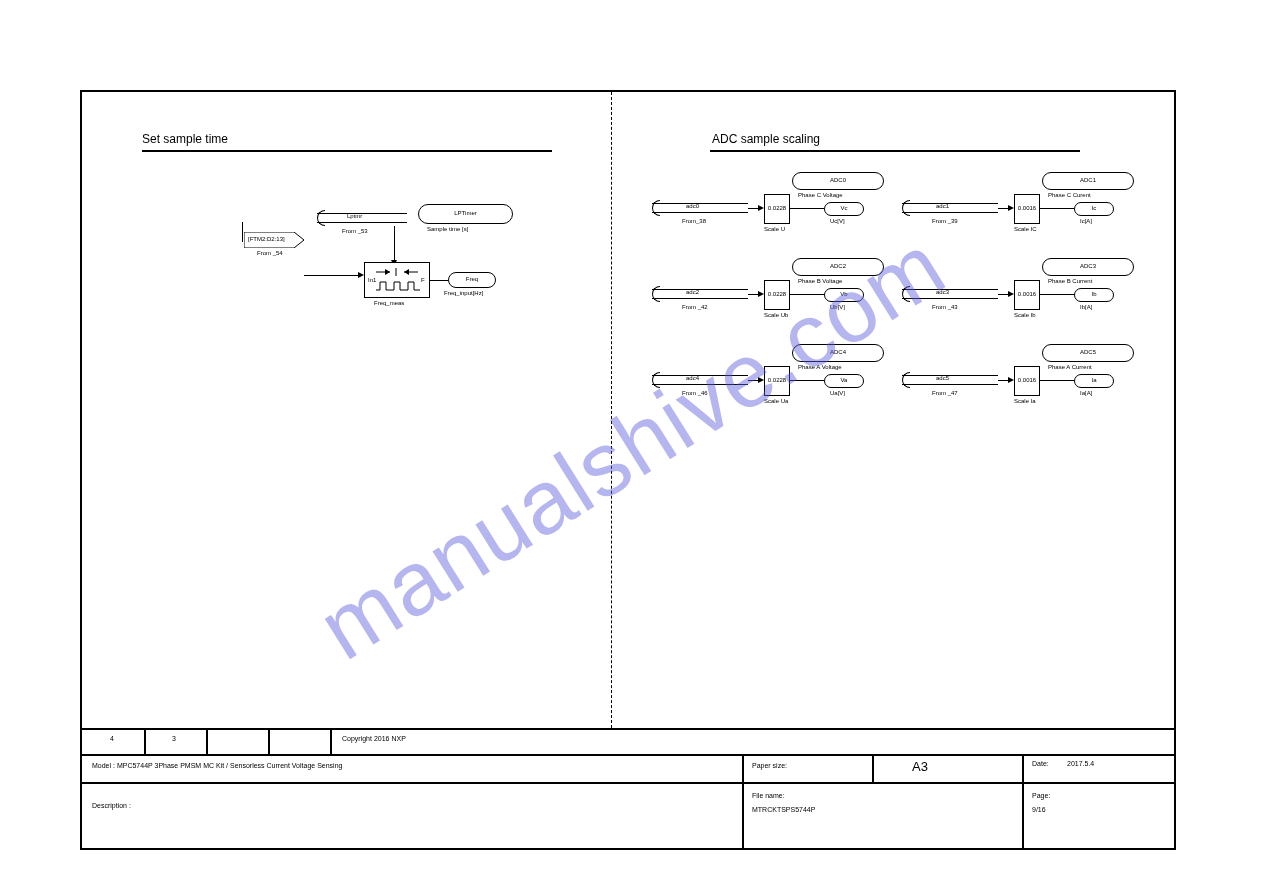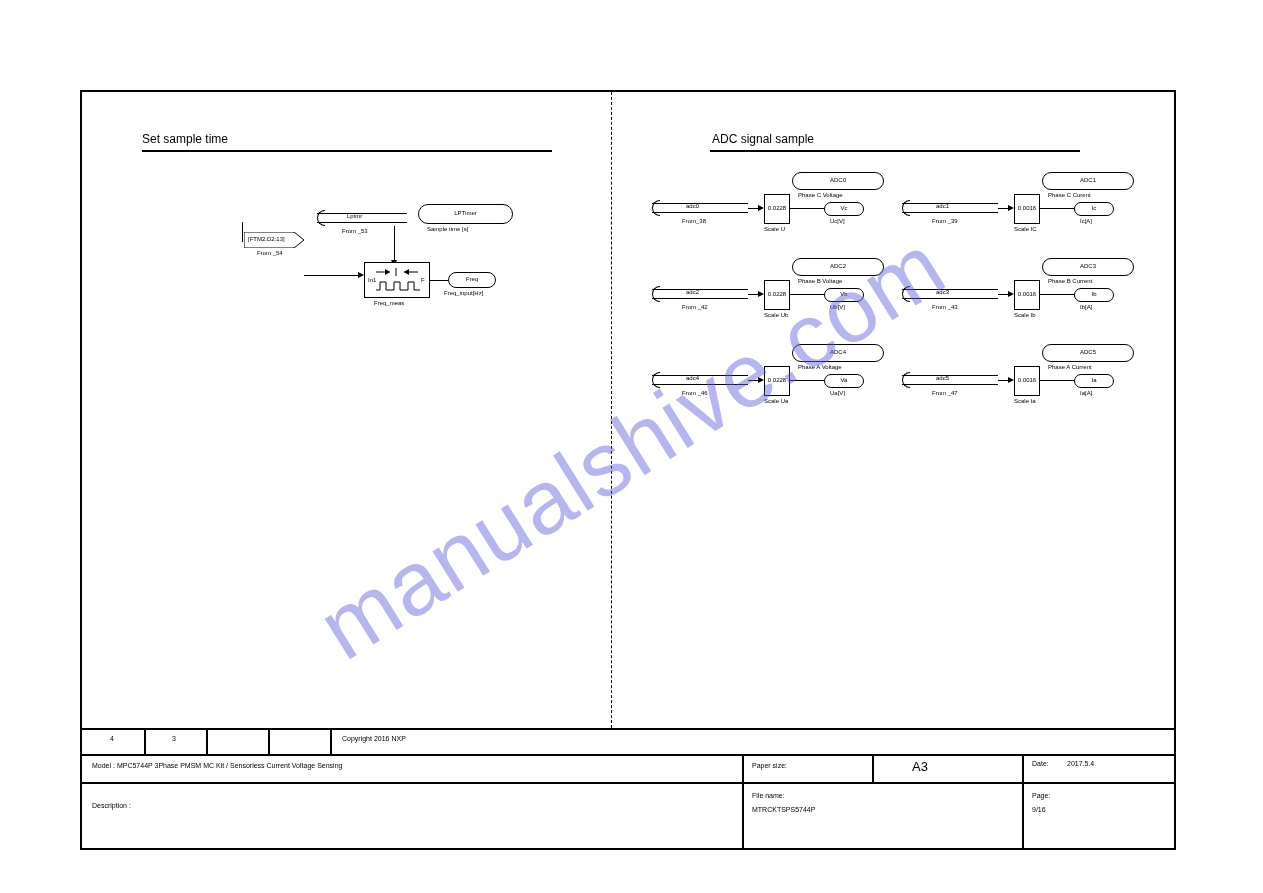--- a/index.html
+++ b/index.html
@@ -92,21 +92,21 @@
       </svg>
     </div>
     <div class="t ts" style="left:292px; top:208px;">Freq_meas</div>
 
     <div class="arrow-h" style="left:348px; top:188px; width:18px;"></div>
     <div class="pill" style="left:366px; top:180px; width:48px; height:16px;">
       <div class="t ts tc" style="left:0;right:0;top:3px;">Freq</div>
     </div>
     <div class="t ts" style="left:362px; top:198px;">Freq_input[Hz]</div>
 
-    <div class="section-title" style="left:630px; top:40px;">ADC signal sample</div>
+    <div class="section-title" style="left:630px; top:40px;">ADC sample scaling</div>
     <div class="underline" style="left:628px; top:58px; width:370px;"></div>
 
     <div>
       <div class="busline" style="left:570px; top:108px; width:96px; height:16px;">
         <div class="notch"></div>
         <div class="ln" style="top:3px;"></div>
           <div class="ln" style="top:12px;"></div>
         <div class="t ts" style="left:34px; top:3px;">adc0</div>
       </div>
       <div class="t ts" style="left:600px; top:126px;">From_38</div>

